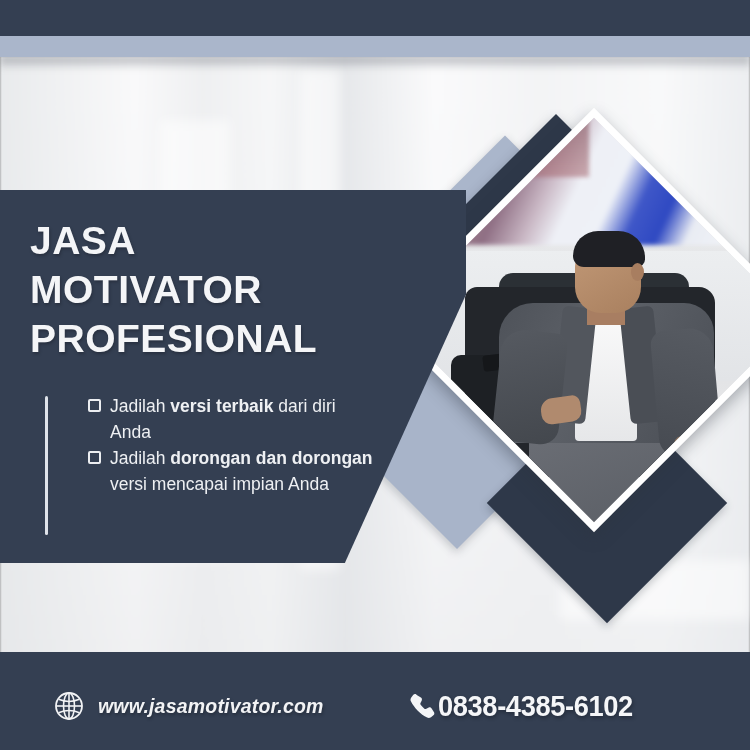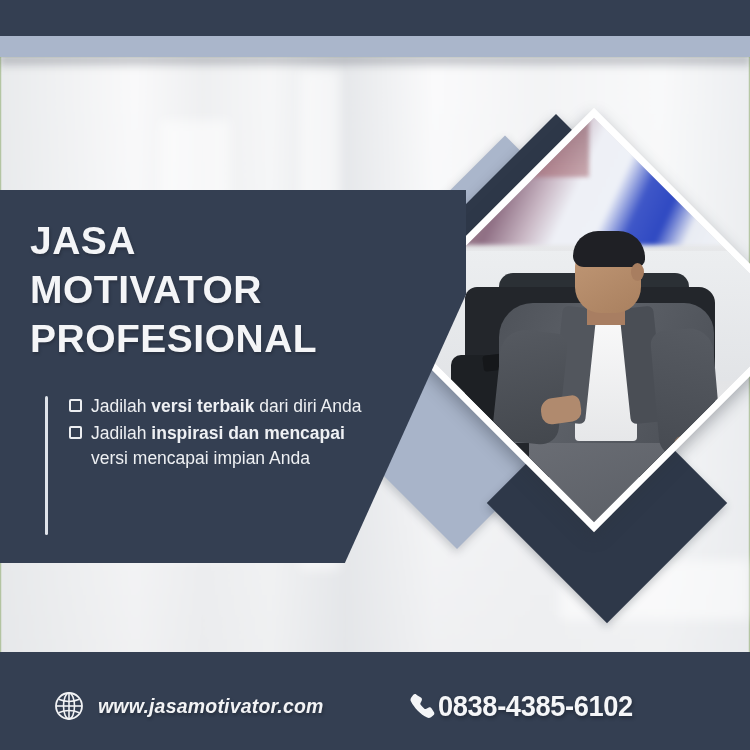--- a/index.html
+++ b/index.html
@@ -10,21 +10,21 @@
     overflow: hidden;
     font-family: "Liberation Sans", sans-serif;
     background: #ffffff;
   }
 
   #poster {
     position: relative;
     width: 750px;
     height: 750px;
     overflow: hidden;
-    background: #4d7c0f;
+    background: #737373;
   }
 
   
   .bg-photo {
     position: absolute;
     left: 0; top: 56px;
     width: 750px; height: 600px;
     background:
       linear-gradient(90deg, rgba(230,232,234,.85) 0%, rgba(248,248,249,.5) 18%,
                              rgba(236,237,239,.8) 27%, rgba(243,244,245,.6) 36%,
@@ -305,20 +305,21 @@
     margin-left: 24px;
     list-style: none;
   }
   .bullet-item {
     position: relative;
     color: #eef0f3;
     font-size: 17.5px;
     line-height: 25.5px;
     padding-left: 22px;
     margin-bottom: 1px;
+    margin-left: 19px;
   }
   .bullet-box {
     position: absolute;
     left: 0; top: 5px;
     width: 13px; height: 13px;
     border: 2px solid #eceef1;
     border-radius: 2px;
   }
   .bullet-item b { font-weight: bold; }
 
@@ -430,21 +431,21 @@
 
   <div class="bullets">
     <div class="bullet-rule"></div>
     <ul class="bullet-list">
       <li class="bullet-item">
         <span class="bullet-box"></span>
         <span>Jadilah </span><b>versi terbaik</b><span> dari diri Anda</span>
       </li>
       <li class="bullet-item">
         <span class="bullet-box"></span>
-        <span>Jadilah </span><b>inspirasi dan mencapai</b><span> versi mencapai impian Anda</span>
+        <span>Jadilah </span><b>dorongan dan dorongan</b><span> versi mencapai impian Anda</span>
       </li>
     </ul>
   </div>
 
   <div class="footer">
     <div class="footer-inner">
 
       <div class="foot-web">
         <span class="globe-icon">
           <svg width="30" height="30" viewBox="0 0 30 30">

